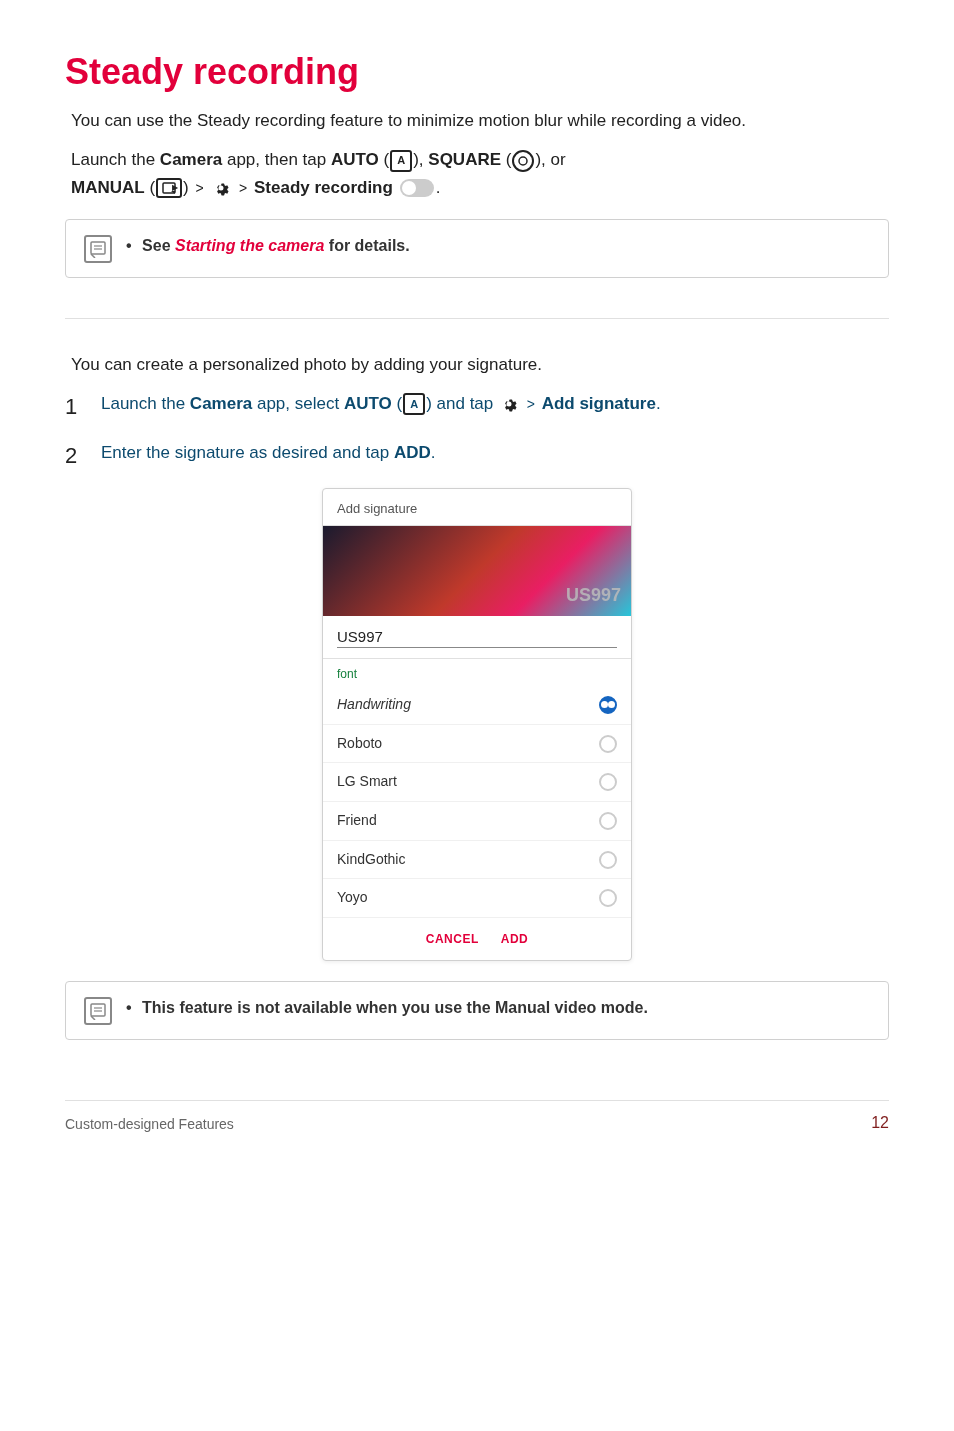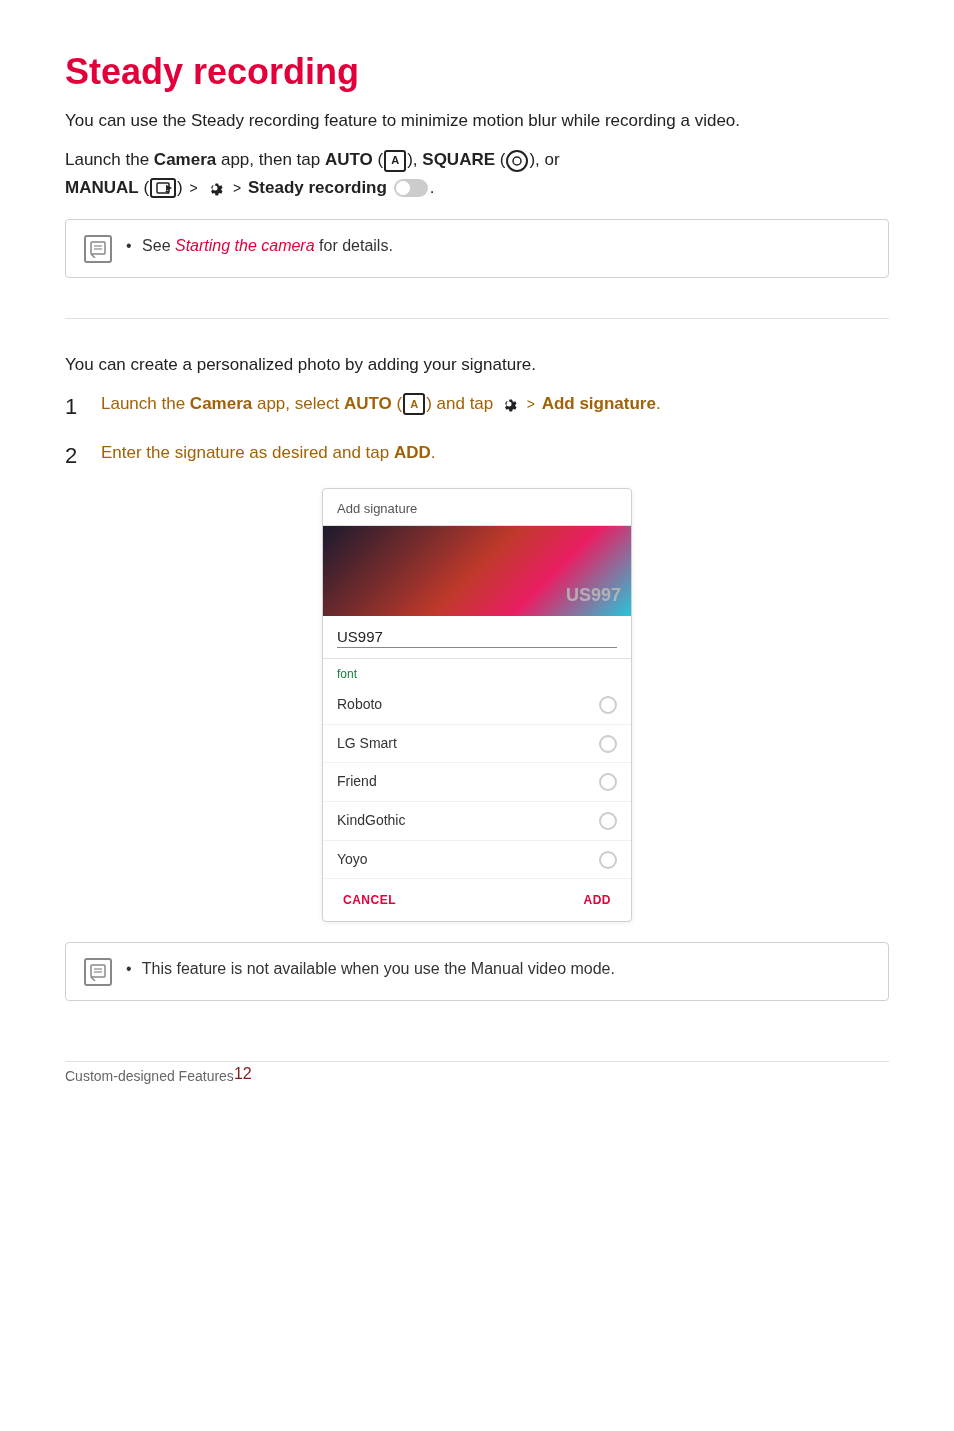--- a/index.html
+++ b/index.html
@@ -30,20 +30,21 @@
       color: #e2003b;
       margin-bottom: 14px;
       line-height: 1.2;
     }
 
     p.body-text {
       font-size: 17px;
       color: #222;
       margin-bottom: 12px;
       line-height: 1.6;
+      margin-left: 6px;
     }
 
     .bold { font-weight: 700; }
     .link-text { color: #e2003b; font-style: italic; }
 
     
     .icon-auto {
       display: inline-flex;
       align-items: center;
       justify-content: center;
@@ -113,20 +114,21 @@
     
     .note-box {
       border: 1.5px solid #d0d0d0;
       border-radius: 4px;
       padding: 14px 18px;
       display: flex;
       align-items: flex-start;
       gap: 14px;
       margin: 18px 0 13px 0;
       background: #fff;
+      font-weight: bold;
     }
     .note-icon {
       width: 28px;
       height: 28px;
       min-width: 28px;
       border: 2px solid #888;
       border-radius: 3px;
       display: flex;
       align-items: center;
       justify-content: center;
@@ -153,21 +155,21 @@
     }
     .step-number {
       font-size: 22px;
       font-weight: 300;
       color: #222;
       min-width: 22px;
       line-height: 1.5;
     }
     .step-text {
       font-size: 17px;
-      color: #a16207;
+      color: #0c4a6e;
       line-height: 1.6;
       flex: 1;
     }
 
     
     .signature-dialog {
       width: 310px;
       border: 1.5px solid #d0d0d0;
       border-radius: 4px;
       margin: 14px auto 20px auto;
@@ -241,21 +243,21 @@
     }
     .radio-circle.selected::after {
       content: '';
       width: 7px;
       height: 7px;
       border-radius: 50%;
       background: #fff;
     }
     .dialog-footer {
       display: flex;
-      justify-content: space-between;
+      justify-content: center;
       gap: 10px;
       padding: 10px 14px;
     }
     .dialog-btn {
       font-size: 12px;
       font-weight: 700;
       color: #e2003b;
       background: none;
       border: none;
       cursor: pointer;
@@ -265,22 +267,24 @@
 
     .divider {
       height: 1px;
       background: #e0e0e0;
       margin: 32px 0;
     }
 
     
     .page-footer {
       display: flex;
+      justify-content: space-between;
       align-items: flex-end;
       margin-top: 60px;
+      padding-top: 10px;
       border-top: 1px solid #e0e0e0;
     }
     .footer-left {
       font-size: 14px;
       color: #666;
     }
     .footer-right {
       font-size: 16px;
       color: #7f1d1d;
     }
@@ -387,20 +391,26 @@
       <span>Add signature</span>
     </div>
     <div class="dialog-image-area">
       <div class="dialog-image-watermark">US997</div>
     </div>
     <div class="dialog-input-area">
       <input class="dialog-input" type="text" value="US997" readonly="" style="">
     </div>
     <div class="dialog-label">font</div>
     <div class="dialog-radio-list">
+      <div class="dialog-radio-item first-item">
+        <span>Handwriting</span>
+        <div class="radio-circle selected">
+          <span style="width:7px;height:7px;border-radius:50%;background:#fff;display:block;"></span>
+        </div>
+      </div>
       <div class="dialog-radio-item">
         <span>Roboto</span>
         <div class="radio-circle"></div>
       </div>
       <div class="dialog-radio-item">
         <span>LG Smart</span>
         <div class="radio-circle"></div>
       </div>
       <div class="dialog-radio-item">
         <span>Friend</span>

